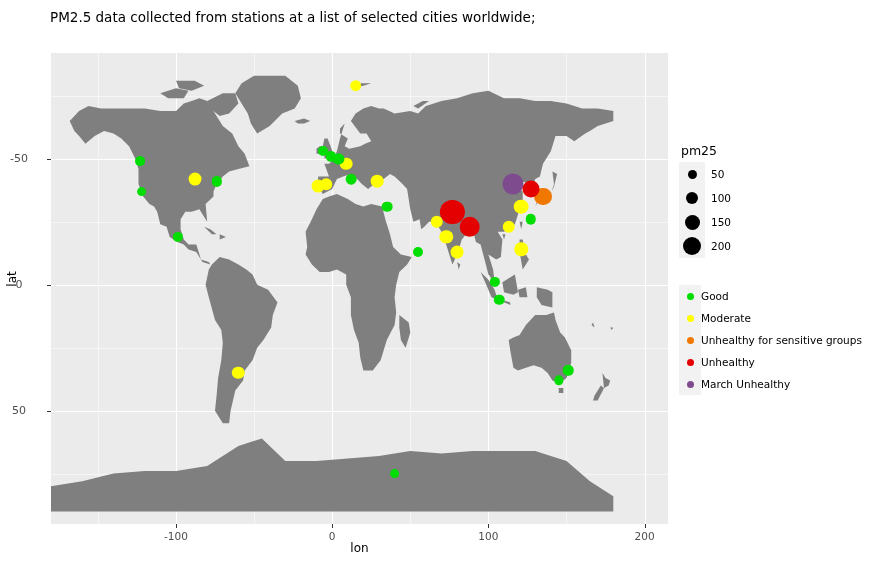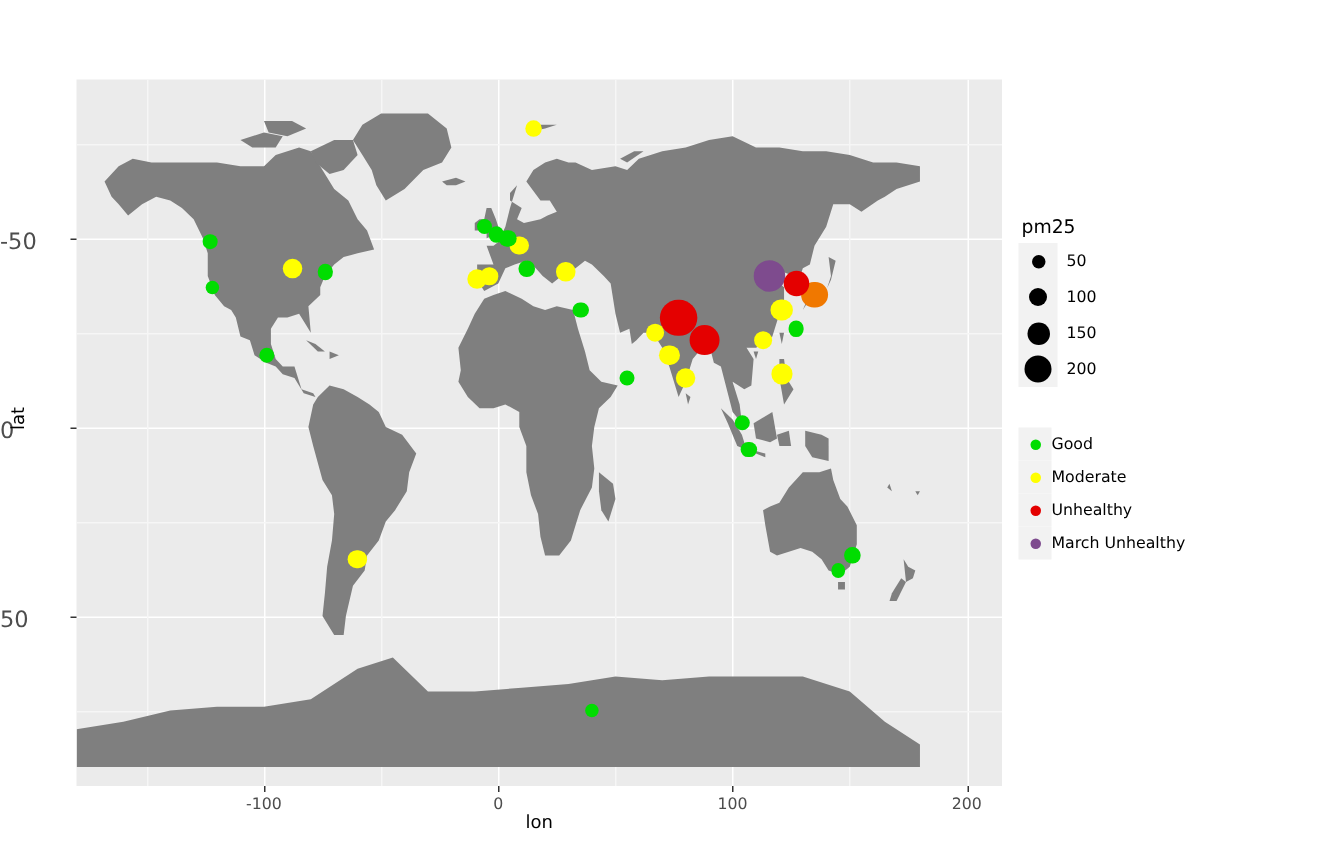--- a/index.html
+++ b/index.html
@@ -26,21 +26,21 @@
   .grid-major-v{top:0;height:100%;width:1.1px;}
   .grid-minor-h{left:0;width:100%;height:0.6px;background:#F6F6F6;}
   .grid-minor-v{top:0;height:100%;width:0.6px;background:#F6F6F6;}
 
   #mapsvg{position:absolute;left:0;top:0;width:617px;height:471px;}
 
   
   .pt{position:absolute;border-radius:50%;transform:translate(-50%,-50%);}
 
   
-  .ytick-label{position:absolute;text-align:left;font-size:15px;color:#4D4D4D;}
+  .ytick-label{position:absolute;text-align:center;font-size:11px;color:#4D4D4D;}
   .xtick-label{position:absolute;text-align:center;font-size:10.5px;color:#4D4D4D;}
   .tickmark{position:absolute;background:#333333;}
   .ytickmark{width:3.5px;height:1px;}
   .xtickmark{height:3.5px;width:1px;}
   .axis-title-x{
     position:absolute;left:51px;top:541px;width:617px;text-align:center;
     font-size:12px;color:#000;
   }
   .axis-title-y{
     position:absolute;left:-18px;top:272px;width:60px;text-align:center;
@@ -63,21 +63,21 @@
   #size-legend .legend-key{width:26px;height:24px;flex:0 0 26px;}
   #size-legend .legend-label{font-size:10.5px;margin-left:6px;}
 
   #color-legend{left:679px;top:285px;}
 </style>
 </head>
 <body>
 
 <div id="root">
 
-  <div class="title"><br></div>
+  <div class="title"><span>PM2.5 data collected from stations at a list of selected cities worldwide;</span><br></div>
 
   <div class="panel" id="panel">
     <div id="gridlayer">
         <div class="gridline grid-major-h" style="top: 357.658px;"></div>
         <div class="gridline grid-major-h" style="top: 231.722px;"></div>
         <div class="gridline grid-major-h" style="top: 105.786px;"></div>
         <div class="gridline grid-major-v" style="left: 124.962px;"></div>
         <div class="gridline grid-major-v" style="left: 281.165px;"></div>
         <div class="gridline grid-major-v" style="left: 437.367px;"></div>
         <div class="gridline grid-major-v" style="left: 593.57px;"></div>
@@ -226,20 +226,26 @@
           <div class="legend-label">Good</div>
         </div>
         <div class="legend-row">
           <div class="legend-key">
             <div class="legend-dot" style="width: 7px; height: 7px; background: rgb(255, 255, 0);"></div>
           </div>
           <div class="legend-label">Moderate</div>
         </div>
         <div class="legend-row">
           <div class="legend-key">
+            <div class="legend-dot" style="width: 7px; height: 7px; background: rgb(240, 120, 0);"></div>
+          </div>
+          <div class="legend-label">Unhealthy for sensitive groups</div>
+        </div>
+        <div class="legend-row">
+          <div class="legend-key">
             <div class="legend-dot" style="width: 7px; height: 7px; background: rgb(228, 0, 0);"></div>
           </div>
           <div class="legend-label">Unhealthy</div>
         </div>
         <div class="legend-row">
           <div class="legend-key">
             <div class="legend-dot" style="width: 7px; height: 7px; background: rgb(126, 75, 142);"></div>
           </div>
           <div class="legend-label">March Unhealthy</div>
         </div>

